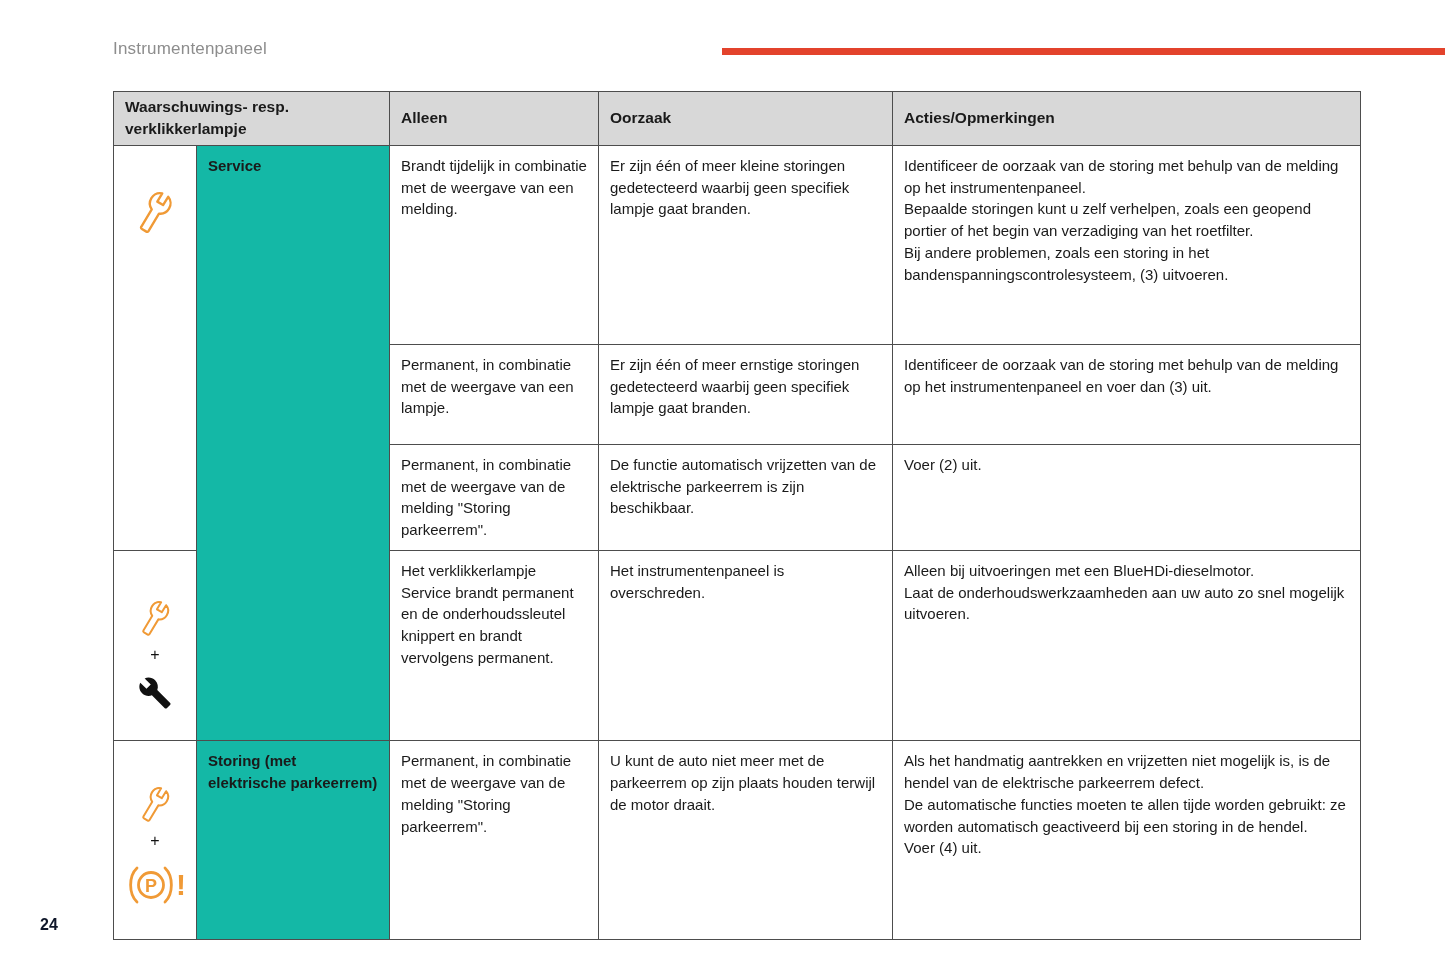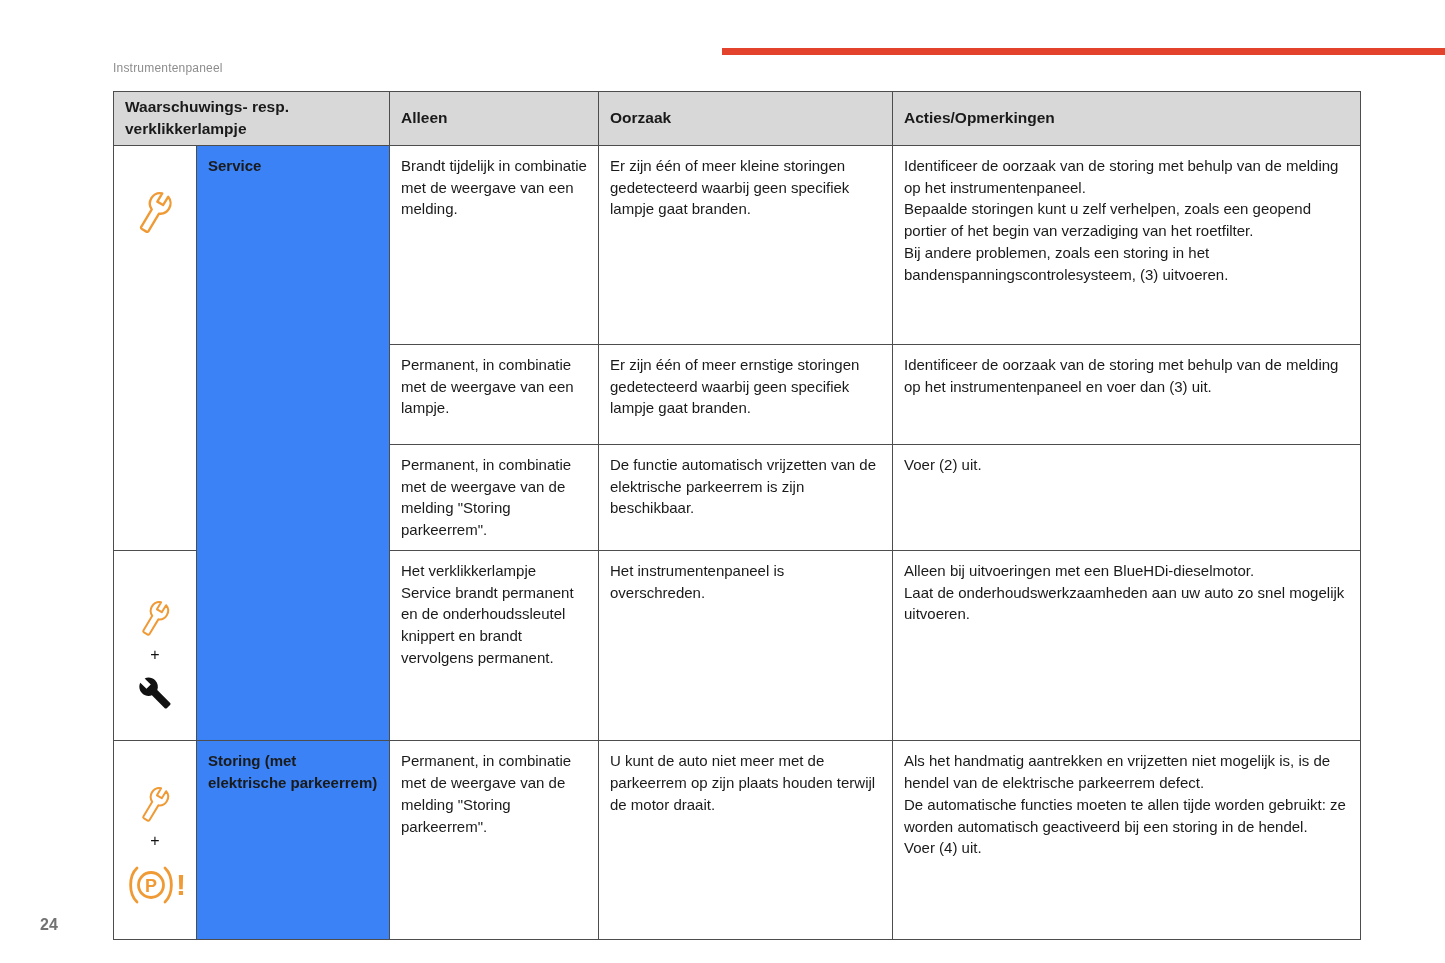--- a/index.html
+++ b/index.html
@@ -6,21 +6,21 @@
   html, body {
     width: 1445px; height: 963px;
     background: #ffffff;
     font-family: "Liberation Sans", sans-serif;
     color: #1a1a1a;
   }
   .page { position: relative; width: 1445px; height: 963px; overflow: hidden; background: #fff; }
 
   .page-title {
     position: absolute; left: 113px; top: 39px;
-    font-size: 12px; color: #8d8d8d; letter-spacing: 0.2px; margin-top: 22px;
+    font-size: 17px; color: #8d8d8d; letter-spacing: 0.2px;
   }
   .red-bar {
     position: absolute; left: 722px; right: 0; top: 48px; height: 7px;
     background: #e3432c;
   }
 
   .doc-table {
     position: absolute; left: 113px; top: 91px; width: 1247px;
     border-collapse: collapse; table-layout: fixed; border-radius: 25px;
   }
@@ -35,36 +35,36 @@
     overflow: hidden;
   }
   .doc-table th {
     background: #d8d8d8;
     vertical-align: middle;
     font-size: 15.5px;
     padding-top: 4px; padding-bottom: 4px;
     font-weight: bold;
   }
   .name-cell {
-    background: #3b82f6;
+    background: #14b8a6;
     font-weight: bold;
   }
   .icon-cell { padding: 0; vertical-align: top; background: #fff; }
   .icon-stack {
     display: flex; flex-direction: column; align-items: center;
     padding-top: 16px; gap: 13px;
   }
   .icon-stack.mid { padding-top: 20px; }
   .plus { font-size: 16px; color: #111; line-height: 1; }
   .small-text { font-size: 14px; }
   .wrench-tilt { transform: rotate(-14deg); }
 
   .page-number {
     position: absolute; left: 40px; top: 916px;
-    font-size: 16px; font-weight: bold; color: #737373;
+    font-size: 16px; font-weight: bold; color: #0f172a;
   }
 </style>
 </head>
 <body>
 
 <div class="page">
 
   <span class="page-title">Instrumentenpaneel</span>
   <div class="red-bar"></div>
 

